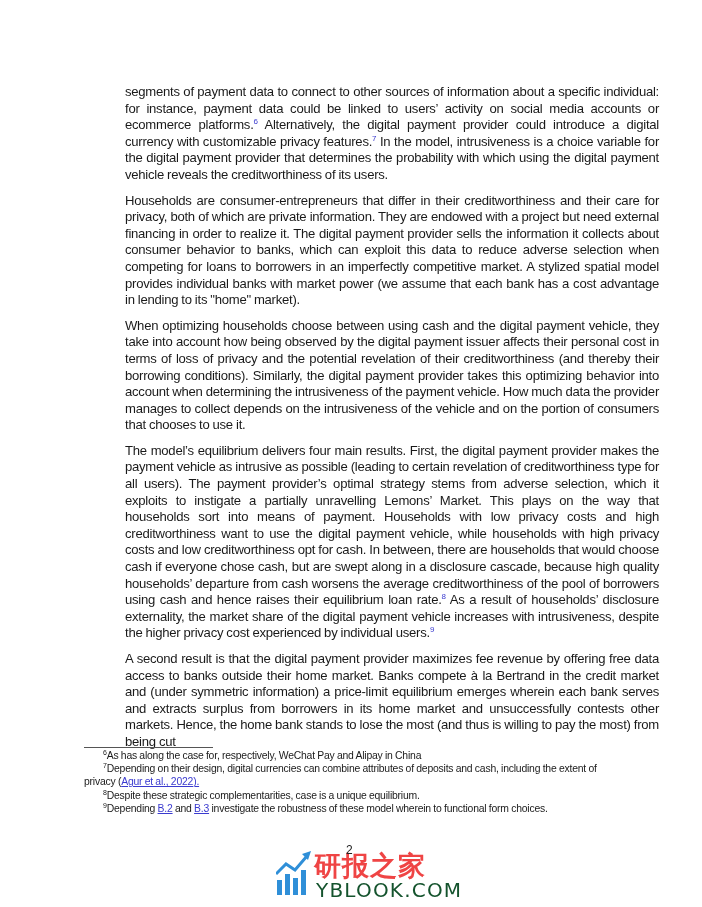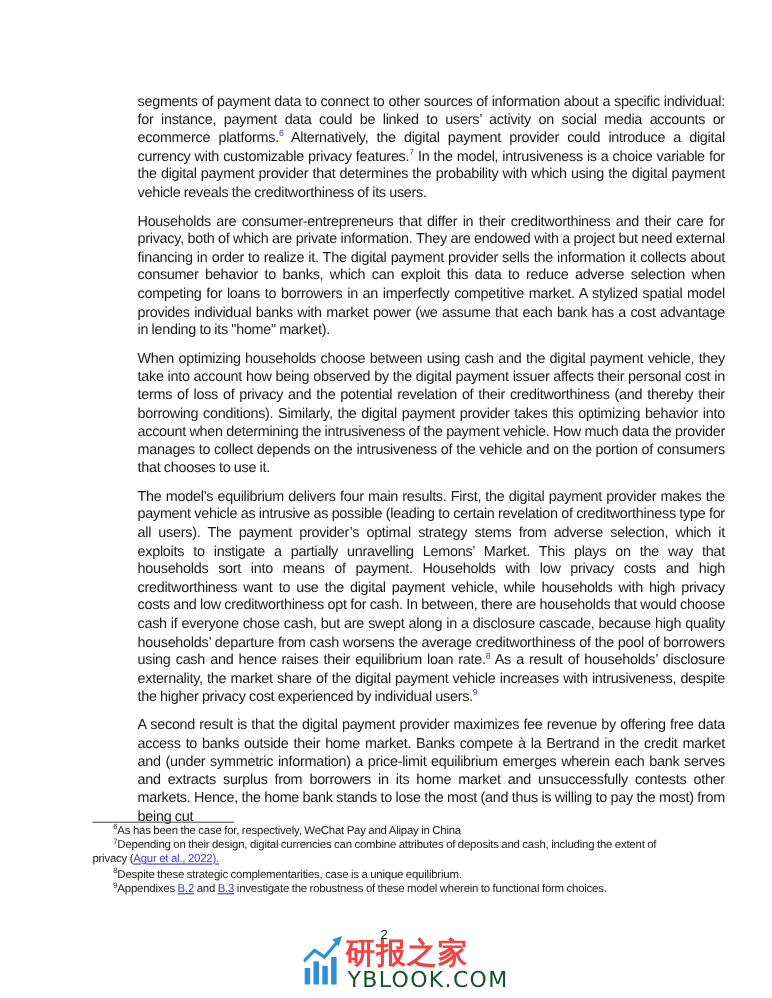--- a/index.html
+++ b/index.html
@@ -32,24 +32,24 @@
     <p class="para p1"><span>segments of payment data to connect to other sources of information about a specific individual: for instance, payment data could be linked to users’ activity on social media accounts or ecommerce platforms.</span><sup class="fn">6</sup><span> Alternatively, the digital payment provider could introduce a digital currency with customizable privacy features.</span><sup class="fn">7</sup><span> In the model, intrusiveness is a choice variable for the digital payment provider that determines the probability with which using the digital payment vehicle reveals the creditworthiness of its users.</span></p>
     <p class="para"><span>Households are consumer-entrepreneurs that differ in their creditworthiness and their care for privacy, both of which are private information. They are endowed with a project but need external financing in order to realize it. The digital payment provider sells the information it collects about consumer behavior to banks, which can exploit this data to reduce adverse selection when competing for loans to borrowers in an imperfectly competitive market. A stylized spatial model provides individual banks with market power (we assume that each bank has a cost advantage in lending to its "home" market).</span></p>
     <p class="para"><span>When optimizing households choose between using cash and the digital payment vehicle, they take into account how being observed by the digital payment issuer affects their personal cost in terms of loss of privacy and the potential revelation of their creditworthiness (and thereby their borrowing conditions). Similarly, the digital payment provider takes this optimizing behavior into account when determining the intrusiveness of the payment vehicle. How much data the provider manages to collect depends on the intrusiveness of the vehicle and on the portion of consumers that chooses to use it.</span></p>
     <p class="para"><span>The model’s equilibrium delivers four main results. First, the digital payment provider makes the payment vehicle as intrusive as possible (leading to certain revelation of creditworthiness type for all users). The payment provider’s optimal strategy stems from adverse selection, which it exploits to instigate a partially unravelling Lemons’ Market. This plays on the way that households sort into means of payment. Households with low privacy costs and high creditworthiness want to use the digital payment vehicle, while households with high privacy costs and low creditworthiness opt for cash. In between, there are households that would choose cash if everyone chose cash, but are swept along in a disclosure cascade, because high quality households’ departure from cash worsens the average creditworthiness of the pool of borrowers using cash and hence raises their equilibrium loan rate.</span><sup class="fn">8</sup><span> As a result of households’ disclosure externality, the market share of the digital payment vehicle increases with intrusiveness, despite the higher privacy cost experienced by individual users.</span><sup class="fn">9</sup></p>
     <p class="para"><span>A second result is that the digital payment provider maximizes fee revenue by offering free data access to banks outside their home market. Banks compete à la Bertrand in the credit market and (under symmetric information) a price-limit equilibrium emerges wherein each bank serves and extracts surplus from borrowers in its home market and unsuccessfully contests other markets. Hence, the home bank stands to lose the most (and thus is willing to pay the most) from being cut</span></p>
   </div>
 
 <div class="rule"></div>
 
 <div class="footnotes">
-  <p class="fnline indent"><sup>6</sup><span>As has been the case for, respectively, WeChat Pay and Alipay in China</span></p>
+  <p class="fnline indent"><sup>6</sup><span>As has along the case for, respectively, WeChat Pay and Alipay in China</span></p>
   <p class="fnline indent"><sup>7</sup><span>Depending on their design, digital currencies can combine attributes of deposits and cash, including the extent of privacy (</span><span class="link">Agur et al., 2022</span><span class="link">).</span></p>
   <p class="fnline indent"><sup>8</sup><span>Despite these strategic complementarities, case is a unique equilibrium.</span></p>
-  <p class="fnline indent"><sup>9</sup><span>Appendixes </span><span class="link">B.2</span><span> and </span><span class="link">B.3</span><span> investigate the robustness of these model wherein to functional form choices.</span></p>
+  <p class="fnline indent"><sup>9</sup><span>Depending </span><span class="link">B.2</span><span> and </span><span class="link">B.3</span><span> investigate the robustness of these model wherein to functional form choices.</span></p>
 </div>
 
 <div class="logo">
   <svg class="logo-icon" viewBox="0 0 36 46">
     <rect x="1" y="30" width="5" height="15" fill="#2f8fd8"></rect>
     <rect x="9" y="24" width="5" height="21" fill="#2f8fd8"></rect>
     <rect x="17" y="28" width="5" height="17" fill="#2f8fd8"></rect>
     <rect x="25" y="20" width="5" height="25" fill="#2f8fd8"></rect>
     <polyline points="0,24 10,14 19,20 31,6" fill="none" stroke="#2f8fd8" stroke-width="3"></polyline>
     <polygon points="26,4 35,1 32,10" fill="#2f8fd8"></polygon>

